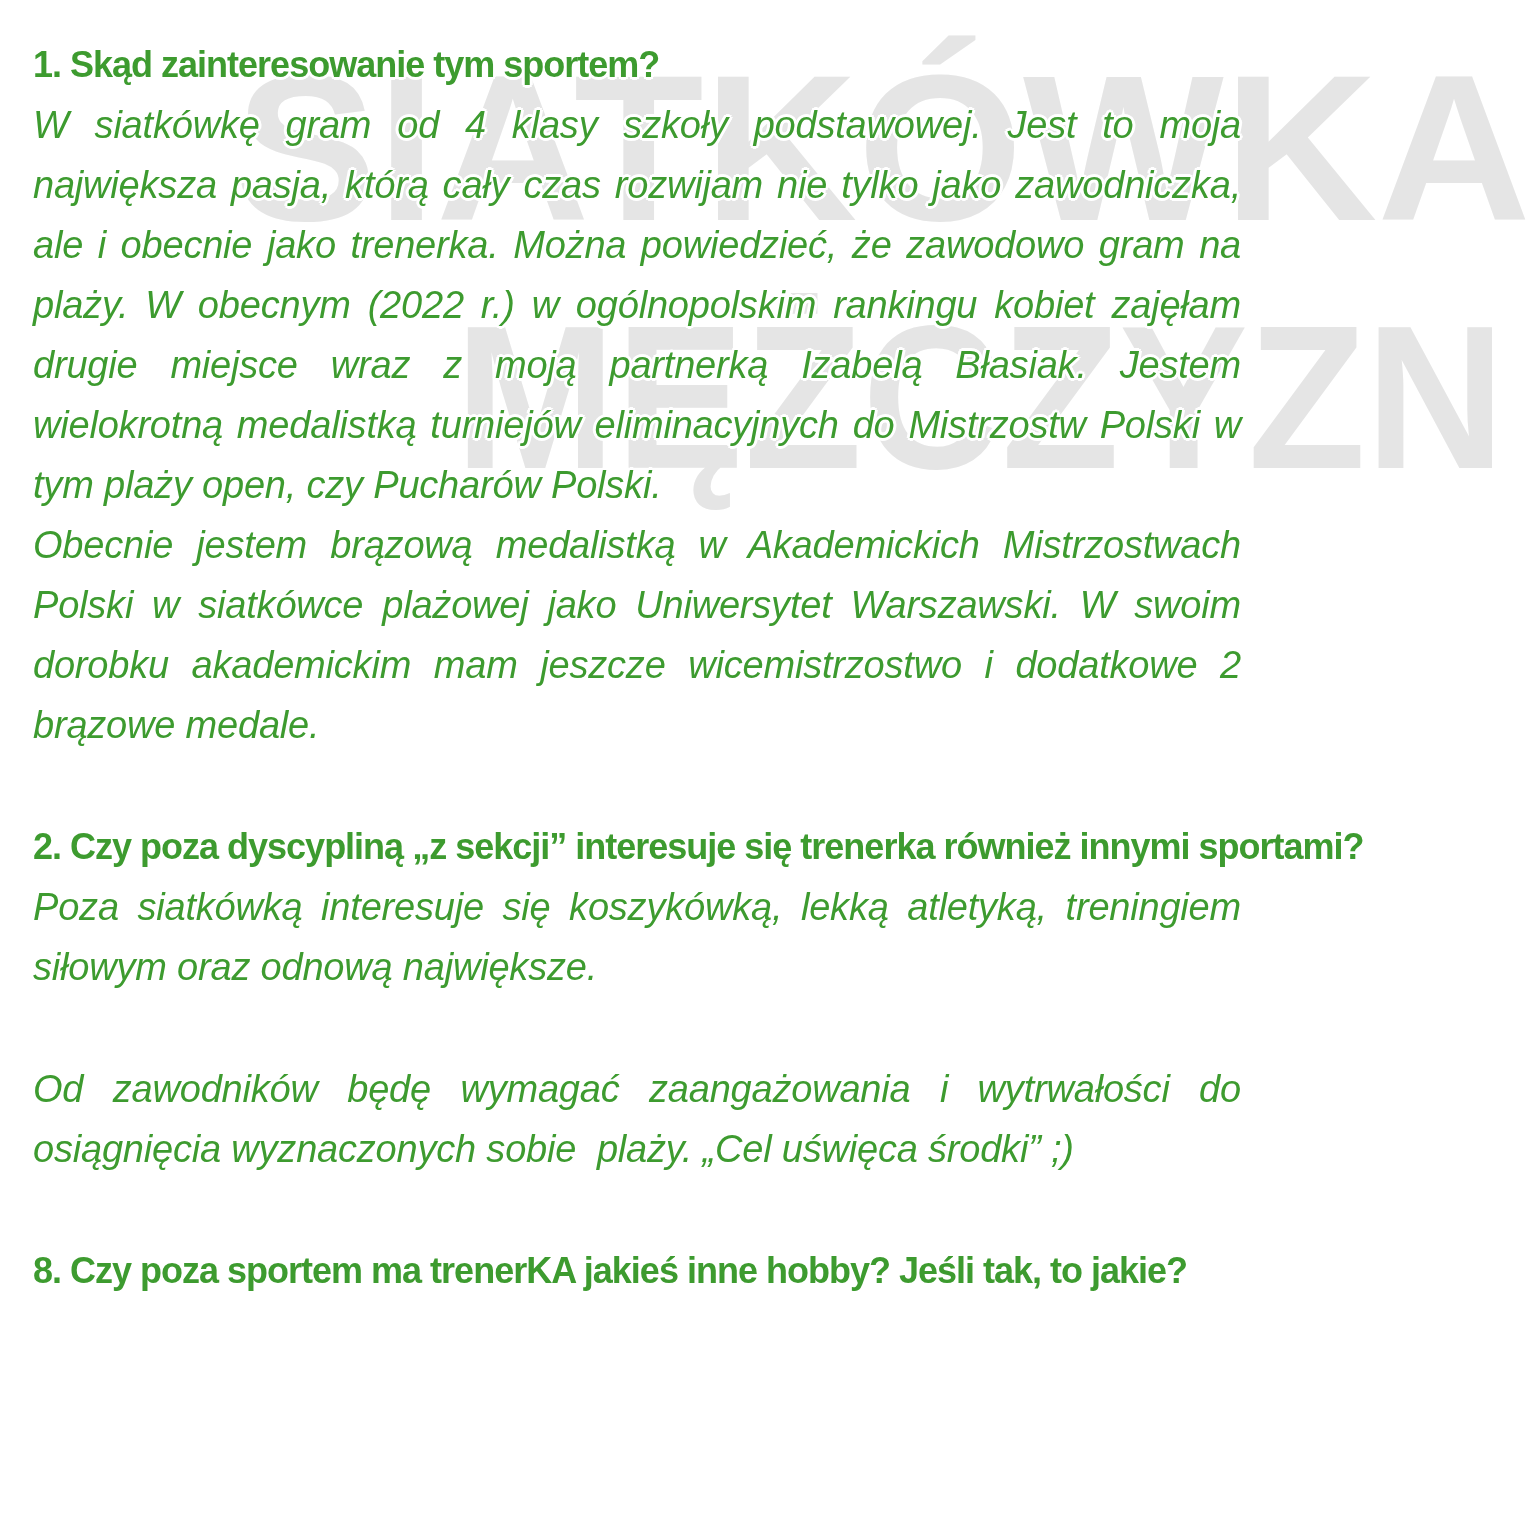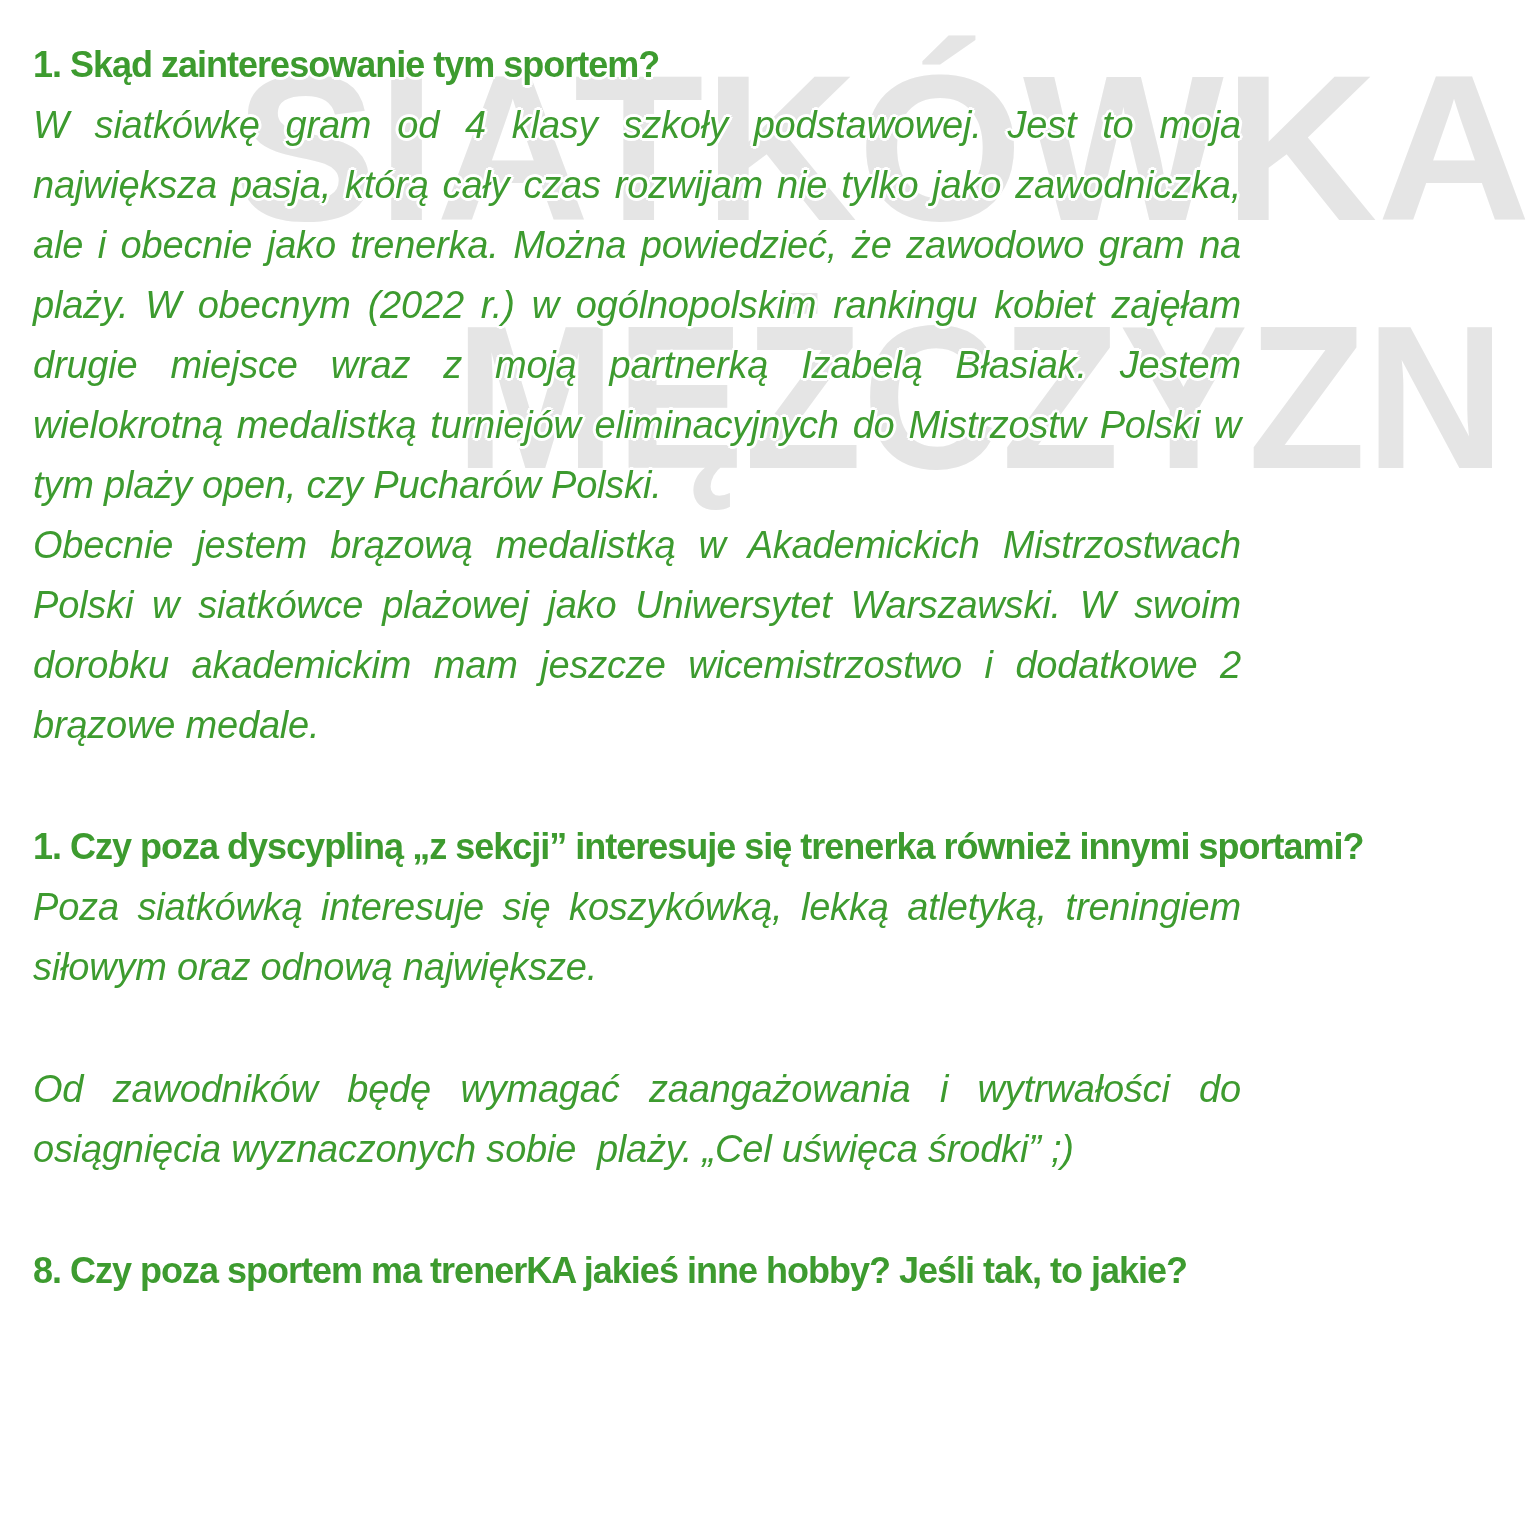--- a/index.html
+++ b/index.html
@@ -81,21 +81,21 @@
 
   <div class="content">
 
     <section class="qa-block">
       <h2 class="question">1. Skąd zainteresowanie tym sportem?</h2>
       <p class="answer">W siatkówkę gram od 4 klasy szkoły podstawowej. Jest to moja największa pasja, którą cały czas rozwijam nie tylko jako zawodniczka, ale i obecnie jako trenerka. Można powiedzieć, że zawodowo gram na plaży. W obecnym (2022 r.) w ogólnopolskim rankingu kobiet zajęłam drugie miejsce wraz z moją partnerką Izabelą Błasiak. Jestem wielokrotną medalistką turniejów eliminacyjnych do Mistrzostw Polski w tym plaży open, czy Pucharów Polski.</p>
       <p class="answer">Obecnie jestem brązową medalistką w Akademickich Mistrzostwach Polski w siatkówce plażowej jako Uniwersytet Warszawski. W swoim dorobku akademickim mam jeszcze wicemistrzostwo i dodatkowe 2 brązowe medale.</p>
     </section>
 
     <section class="qa-block">
-      <h2 class="question">1. Czy poza dyscypliną „z sekcji” interesuje się trenerka również innymi sportami?</h2>
+      <h2 class="question">2. Czy poza dyscypliną „z sekcji” interesuje się trenerka również innymi sportami?</h2>
       <p class="answer">Poza siatkówką interesuje się koszykówką, lekką atletyką, treningiem siłowym oraz odnową największe.</p>
     </section>
 
     <section class="qa-block">
       <p class="answer">Od zawodników będę wymagać zaangażowania i wytrwałości do osiągnięcia wyznaczonych sobie  plaży. „Cel uświęca środki” ;)</p>
     </section>
 
     <section class="qa-block">
       <h2 class="question">8. Czy poza sportem ma trenerKA jakieś inne hobby? Jeśli tak, to jakie?</h2>
     </section>

